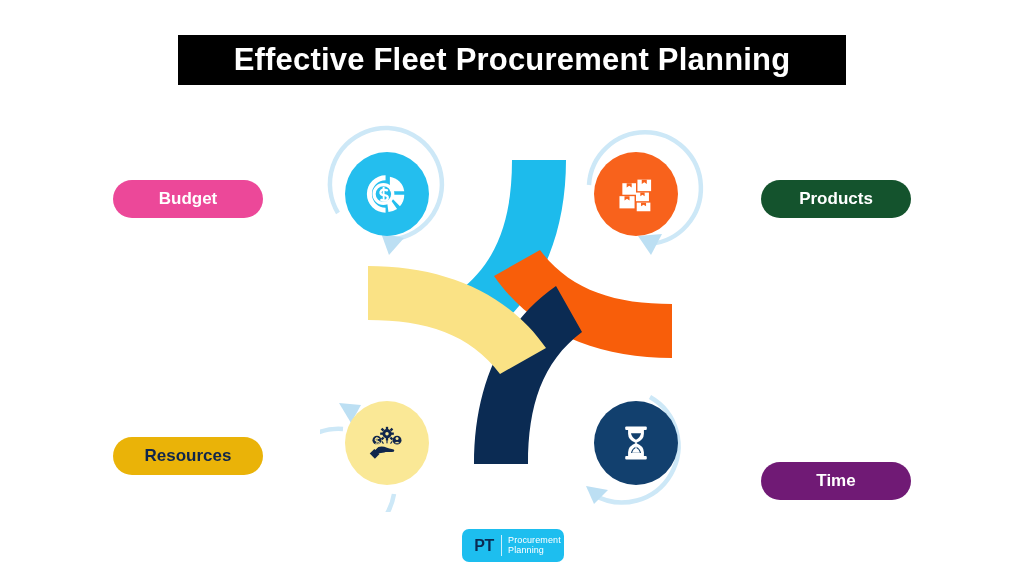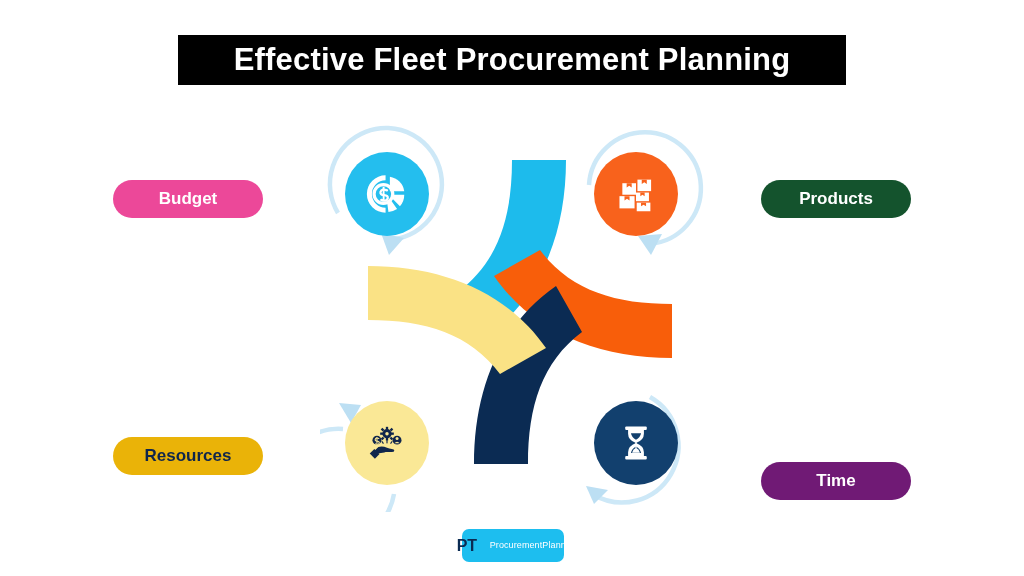--- a/index.html
+++ b/index.html
@@ -103,21 +103,21 @@
     line-height: 1;
   }
   #logo-divider {
     width: 1px;
     height: 21px;
     background: #cdeefb;
     margin: 0 6px 0 7px;
   }
   #logo-words {
     display: flex;
-    flex-direction: row;
+    flex-direction: column;
     justify-content: center;
     line-height: 1.08;
   }
   #logo-words span {
     color: #ffffff;
     font-size: 9px;
     letter-spacing: 0.1px;
   }
 </style>
 </head>

